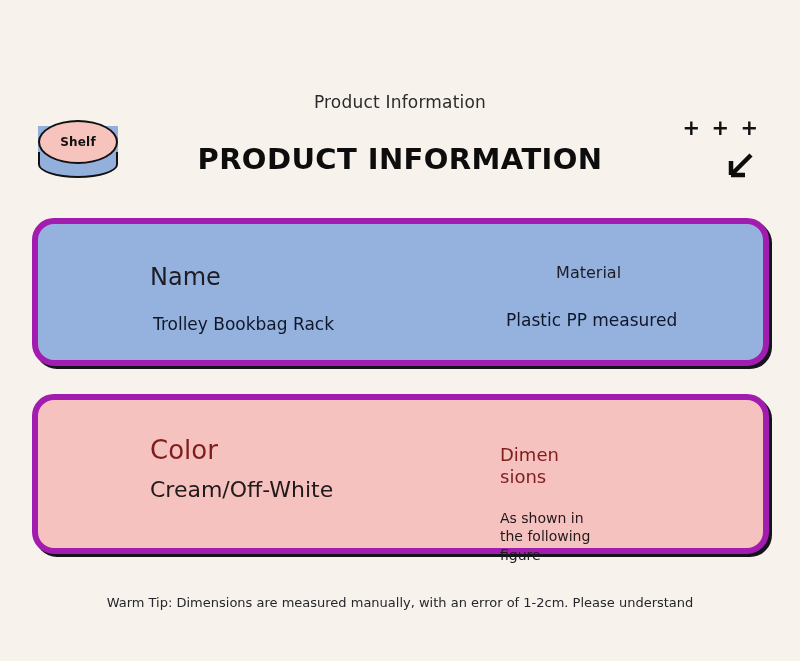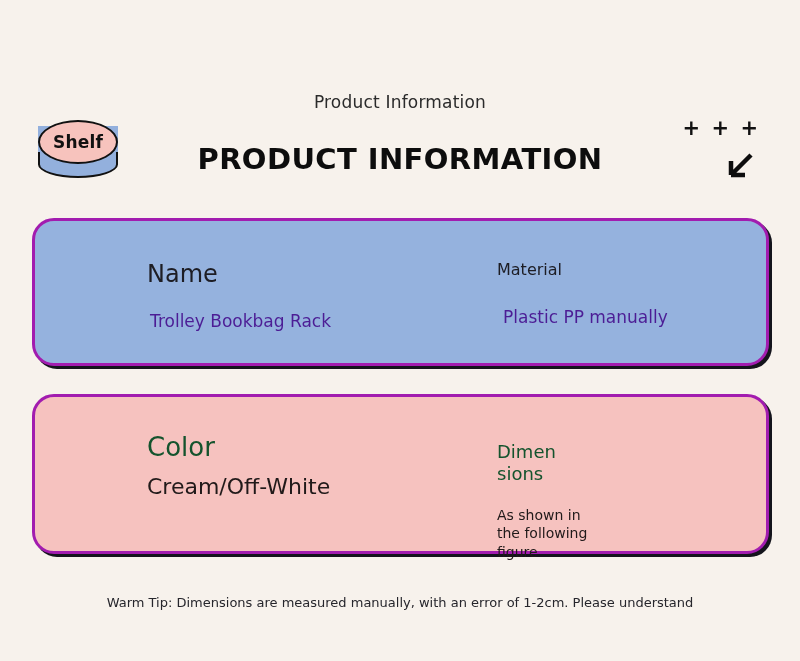--- a/index.html
+++ b/index.html
@@ -80,21 +80,21 @@
     height: 44px;
     background: #f7c3bd;
     border: 2.5px solid #111;
     border-radius: 50%;
     box-sizing: border-box;
     display: flex;
     align-items: center;
     justify-content: center;
   }
   .shelf-label {
-    font-size: 17px;
+    font-size: 12px;
     font-weight: 700;
     color: #111;
     letter-spacing: 0.2px;
   }
 
   
   .plus-marks {
     position: absolute;
     right: 40px;
     top: 118px;
@@ -111,21 +111,21 @@
     width: 36px;
     height: 36px;
   }
   .arrow-mark svg { display: block; }
 
   
   .card {
     position: absolute;
     left: 32px;
     width: 737px;
-    border: 3px solid #a21caf;
+    border: 6px solid #a21caf;
     border-radius: 22px;
     box-sizing: border-box;
     box-shadow: 3px 3px 0 0 #14141c;
   }
   .card-blue {
     top: 218px;
     height: 148px;
     background: #95b2de;
   }
   .card-pink {
@@ -139,37 +139,37 @@
 
   
   .card-blue .col-left  { left: 112px; top: 40px; }
   .card-blue .col-right { left: 462px; top: 40px; }
   .card-blue .field-label {
     font-size: 24px;
     font-weight: 400;
     color: #1d1d24;
     line-height: 1.1;
   }
-  .card-blue .col-right .field-label { font-size: 16px; }
+  .card-blue .col-right .field-label { font-size: 16px; text-align: center; }
   .card-blue .field-value {
     margin-top: 24px;
     font-size: 17px;
     font-weight: 400;
-    color: #4c1d95;
+    color: #0f172a;
   }
   .card-blue .col-left  .field-value { margin-left: 3px; }
   .card-blue .col-right .field-value { margin-left: 6px; margin-top: 28px; }
 
   
   .card-pink .col-left  { left: 112px; top: 36px; }
   .card-pink .col-right { left: 462px; top: 44px; width: 66px; }
   .card-pink .field-label {
     font-size: 26px;
     font-weight: 400;
-    color: #14532d;
+    color: #7f1d1d;
     line-height: 1.12;
   }
   .card-pink .col-right .field-label {
     font-size: 18px;
     width: 60px;
     word-break: break-all;
     line-height: 1.2;
   }
   .card-pink .field-value {
     margin-top: 12px;
@@ -220,21 +220,21 @@
   </div>
 </div>
 
 <div class="card card-blue">
   <div class="col-left">
     <div class="field-label">Name</div>
     <div class="field-value">Trolley Bookbag Rack</div>
   </div>
   <div class="col-right">
     <div class="field-label">Material</div>
-    <div class="field-value">Plastic PP manually</div>
+    <div class="field-value">Plastic PP measured</div>
   </div>
 </div>
 
 <div class="card card-pink">
   <div class="col-left">
     <div class="field-label">Color</div>
     <div class="field-value">Cream/Off-White</div>
   </div>
   <div class="col-right">
     <div class="field-label">Dimensions</div>

